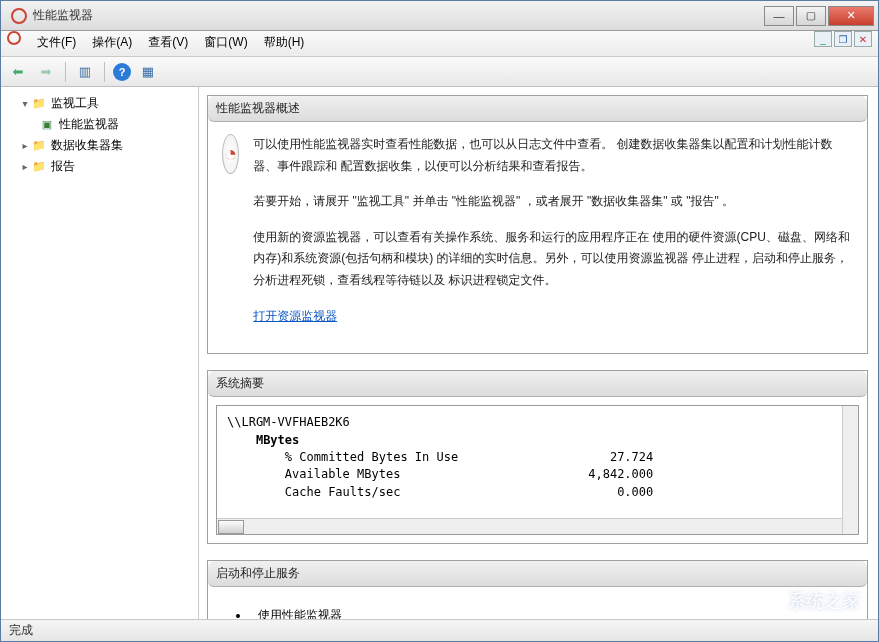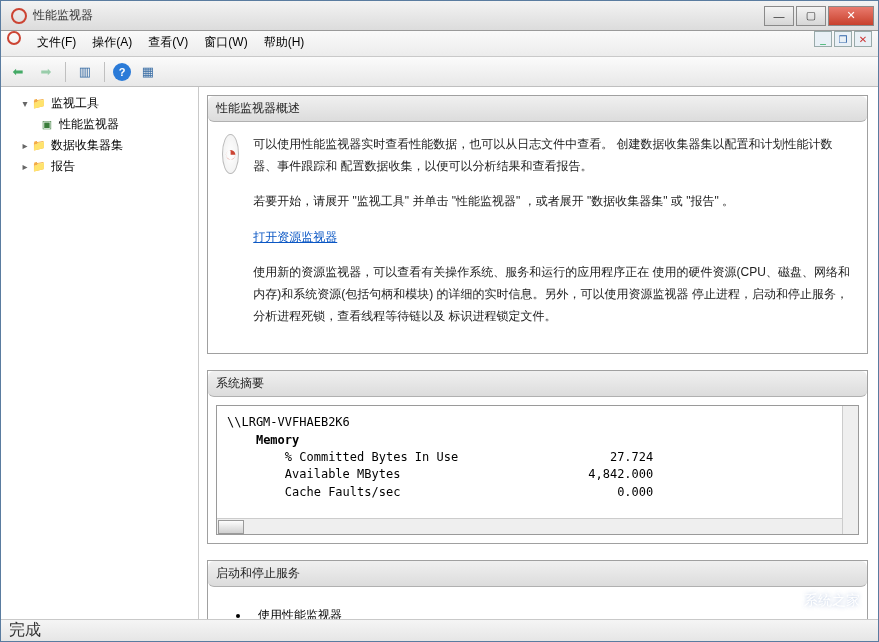--- a/index.html
+++ b/index.html
@@ -49,23 +49,23 @@
 
 .sysbox { border:1px solid #9a9a9a; background:#fff; height:130px; overflow:hidden; position:relative; padding:8px 10px; font-family: "Courier New", monospace; font-size:12px; }
 .sysbox pre { white-space: pre; line-height:1.45; }
 .sysbox .hscroll { position:absolute; left:0; right:16px; bottom:0; height:16px; background:#efefef; border-top:1px solid #ccc; display:flex; }
 .sysbox .vscroll { position:absolute; top:0; bottom:0; right:0; width:16px; background:#efefef; border-left:1px solid #ccc; }
 .sysbox .thumb { width:26px; height:14px; background:linear-gradient(#fdfdfd,#d0d0d0); border:1px solid #9a9a9a; margin:1px; }
 .panel-body ul { padding-left: 28px; }
 .panel-body li { margin: 8px 0; }
 .panel-body li a { color:#000; text-decoration: underline; margin-left: 8px; }
 
-.status { height:22px; border-top:1px solid #c9c9c9; background:linear-gradient(to bottom,#f5f5f5,#e6e6e6); display:flex; align-items:center; padding:0 8px; font-size:16px; color:#333; }
+.status { height:22px; border-top:1px solid #c9c9c9; background:linear-gradient(to bottom,#f5f5f5,#e6e6e6); display:flex; align-items:center; padding:0 8px; font-size:12px; color:#333; }
 
-.watermark { position:absolute; right:18px; bottom:28px; color:#fff; text-shadow:0 0 4px rgba(120,150,200,.7); font-size:14px; opacity:.8; pointer-events:none; display:flex; align-items:center; gap:6px;}
+.watermark { position:absolute; right:18px; bottom:28px; color:#fff; text-shadow:0 0 4px rgba(120,150,200,.7); font-size:18px; opacity:.8; pointer-events:none; display:flex; align-items:center; gap:6px;}
 .watermark::before { content:""; width:22px; height:22px; border:2px solid #fff; border-bottom:none; border-right:none; display:inline-block;}
 </style>
 </head>
 <body>
 
 <div class="titlebar">
   <span class="app-icon"></span>
   <span class="ttl">性能监视器</span>
   <span class="spacer"></span>
   <span class="winbtn">—</span>
@@ -122,32 +122,32 @@
 
   <div class="content">
 
     <div class="panel">
       <div class="panel-head">性能监视器概述</div>
       <div class="panel-body overview">
         <div class="ov-icon">◔</div>
         <div class="ov-text">
           <p>可以使用性能监视器实时查看性能数据，也可以从日志文件中查看。  创建数据收集器集以配置和计划性能计数器、事件跟踪和 配置数据收集，以便可以分析结果和查看报告。</p>
           <p>若要开始，请展开 "监视工具" 并单击 "性能监视器" ，或者展开 "数据收集器集" 或 "报告" 。</p>
+          <p>使用新的资源监视器，可以查看有关操作系统、服务和运行的应用程序正在 使用的硬件资源(CPU、磁盘、网络和内存)和系统资源(包括句柄和模块) 的详细的实时信息。另外，可以使用资源监视器 停止进程，启动和停止服务，分析进程死锁，查看线程等待链以及 标识进程锁定文件。</p>
           <p><a href="#">打开资源监视器</a></p>
-          <p>使用新的资源监视器，可以查看有关操作系统、服务和运行的应用程序正在 使用的硬件资源(CPU、磁盘、网络和内存)和系统资源(包括句柄和模块) 的详细的实时信息。另外，可以使用资源监视器 停止进程，启动和停止服务，分析进程死锁，查看线程等待链以及 标识进程锁定文件。</p>
         </div>
       </div>
     </div>
 
     <div class="panel">
       <div class="panel-head">系统摘要</div>
       <div class="panel-body" style="padding:8px">
         <div class="sysbox">
 <pre><span>\\LRGM-VVFHAEB2K6</span>
-    <b>Memory</b>
+    <b>MBytes</b>
         <span>% Committed Bytes In Use</span>                     <span>27.724</span>
         <span>Available MBytes</span>                          <span>4,842.000</span>
         <span>Cache Faults/sec</span>                              <span>0.000</span>
 
     <b>Network Interface</b>             <b>isatap.{1F39AB31-5C00-4D10-944C-40561B4D546D}</b>   <b>isat</b>
                                                       </pre>
           <div class="vscroll"></div>
           <div class="hscroll">
               <div class="thumb"></div>
             </div>

